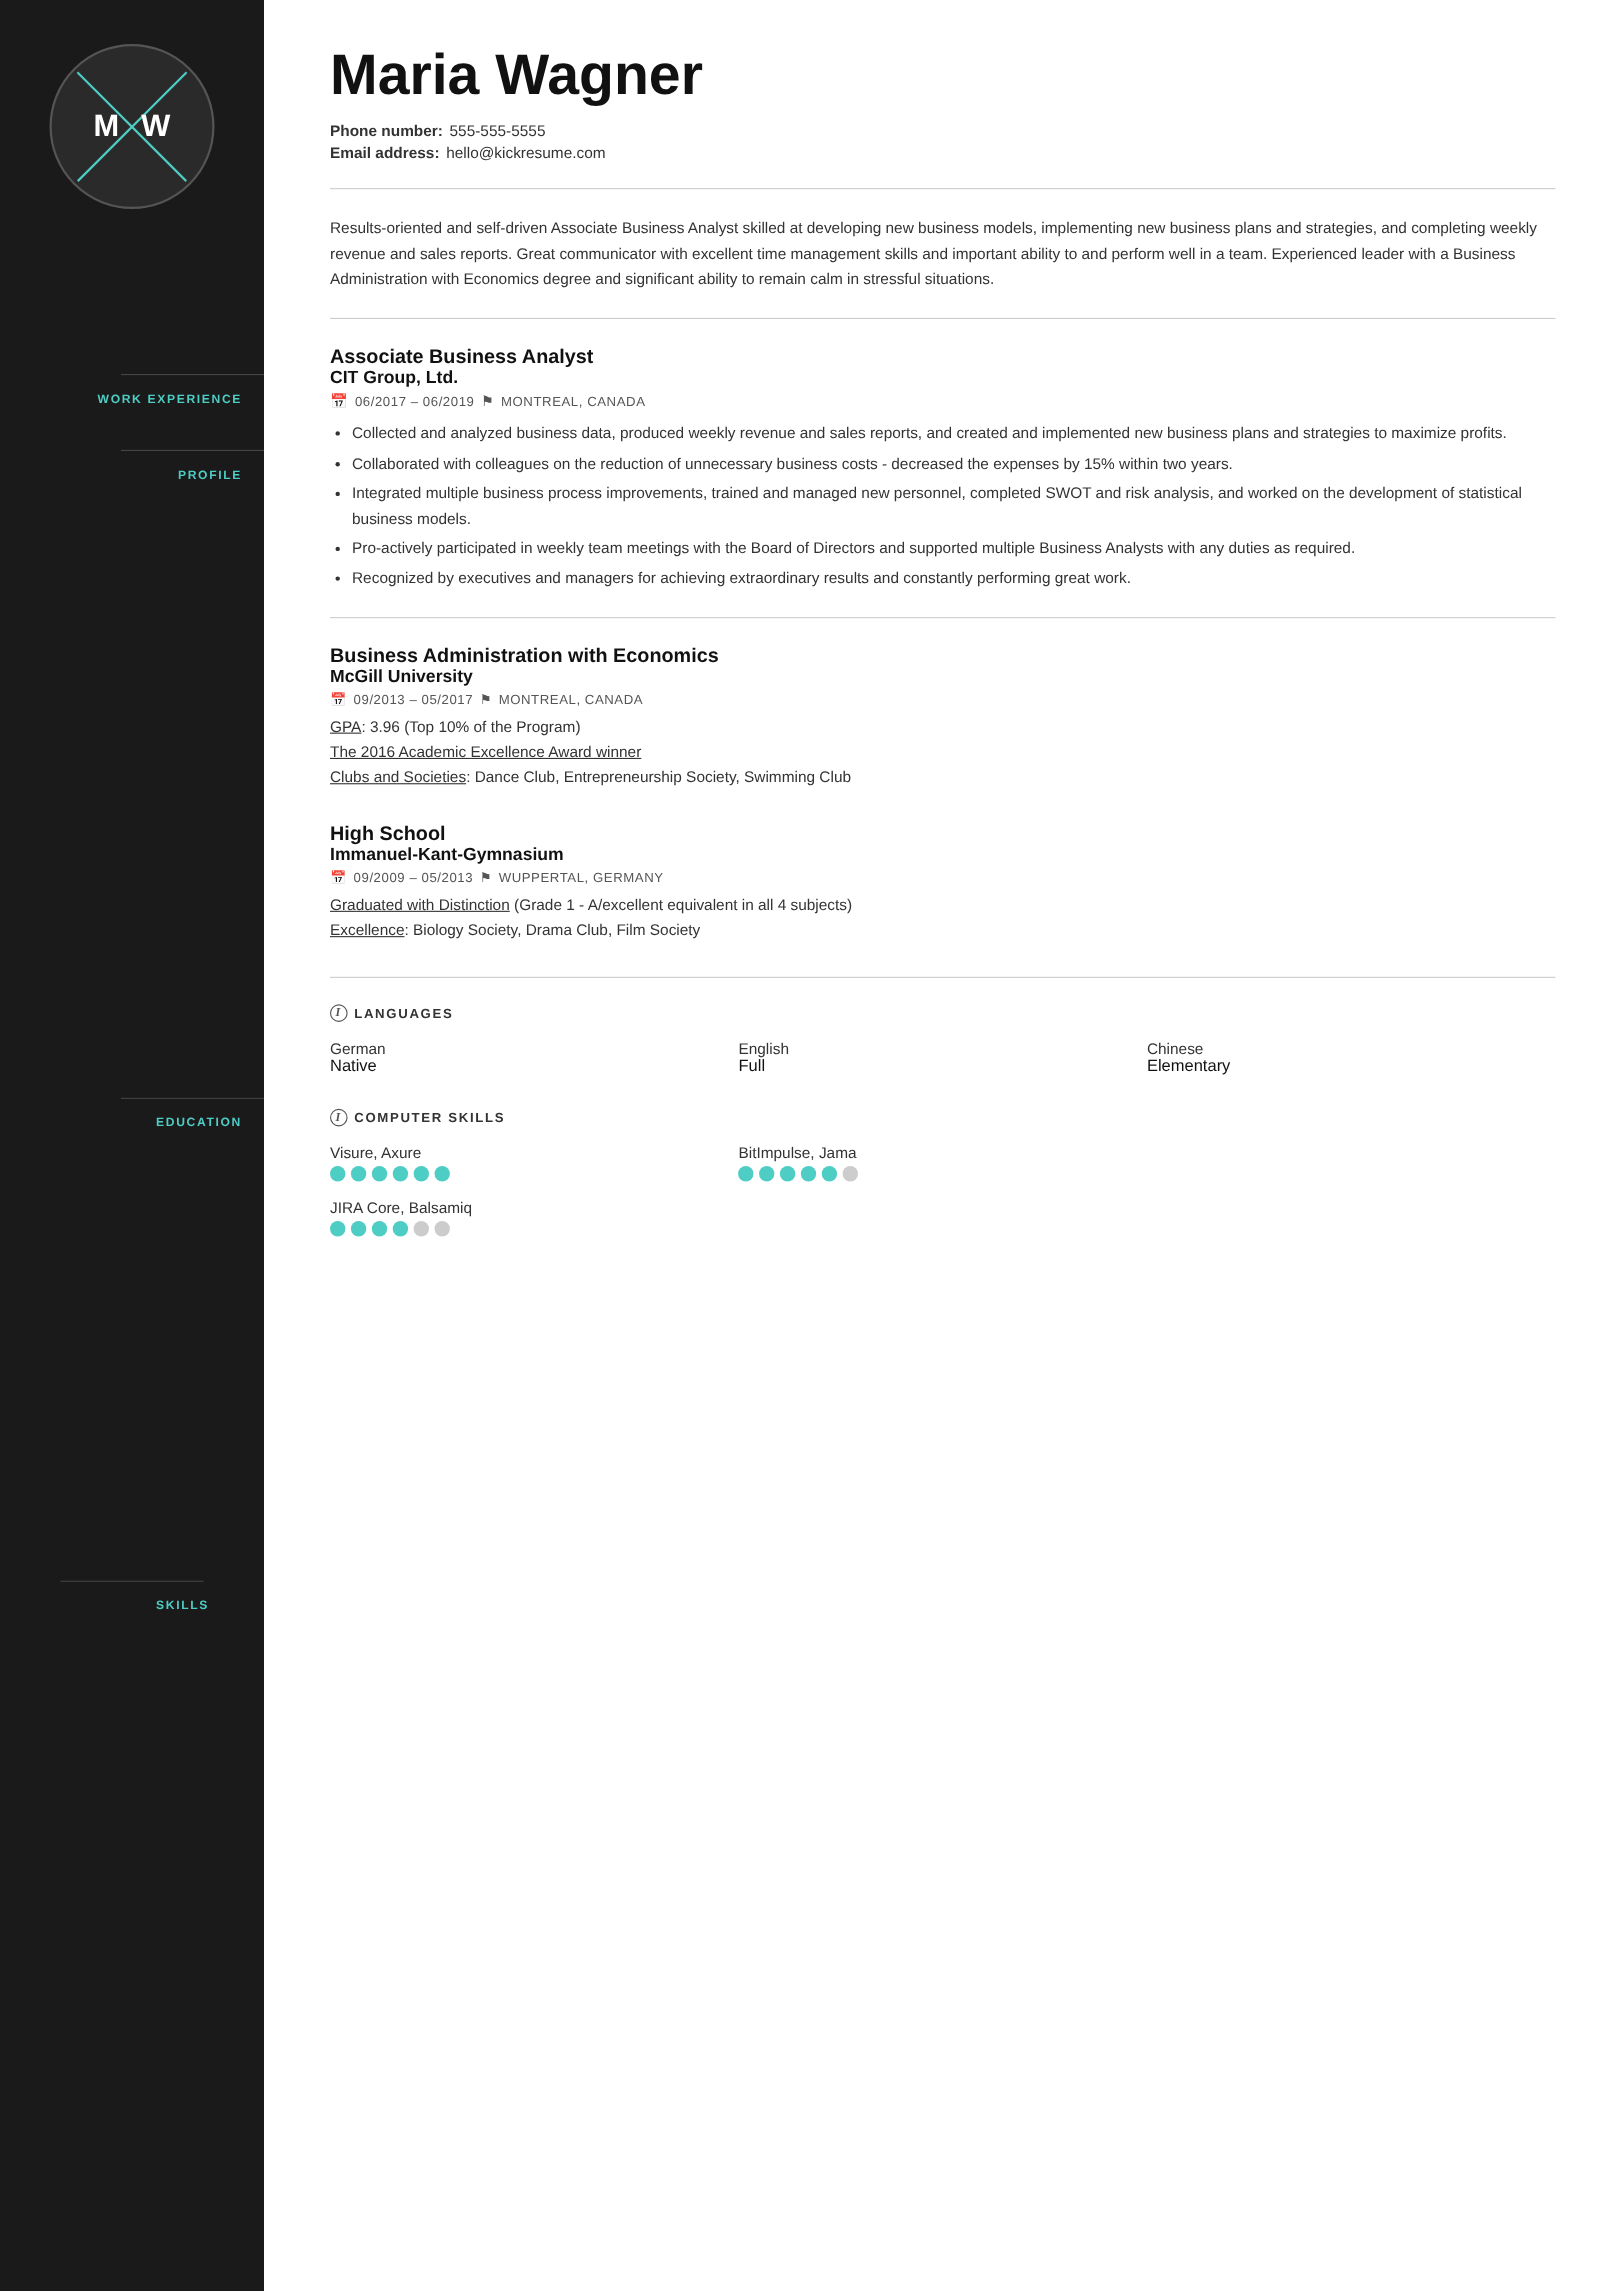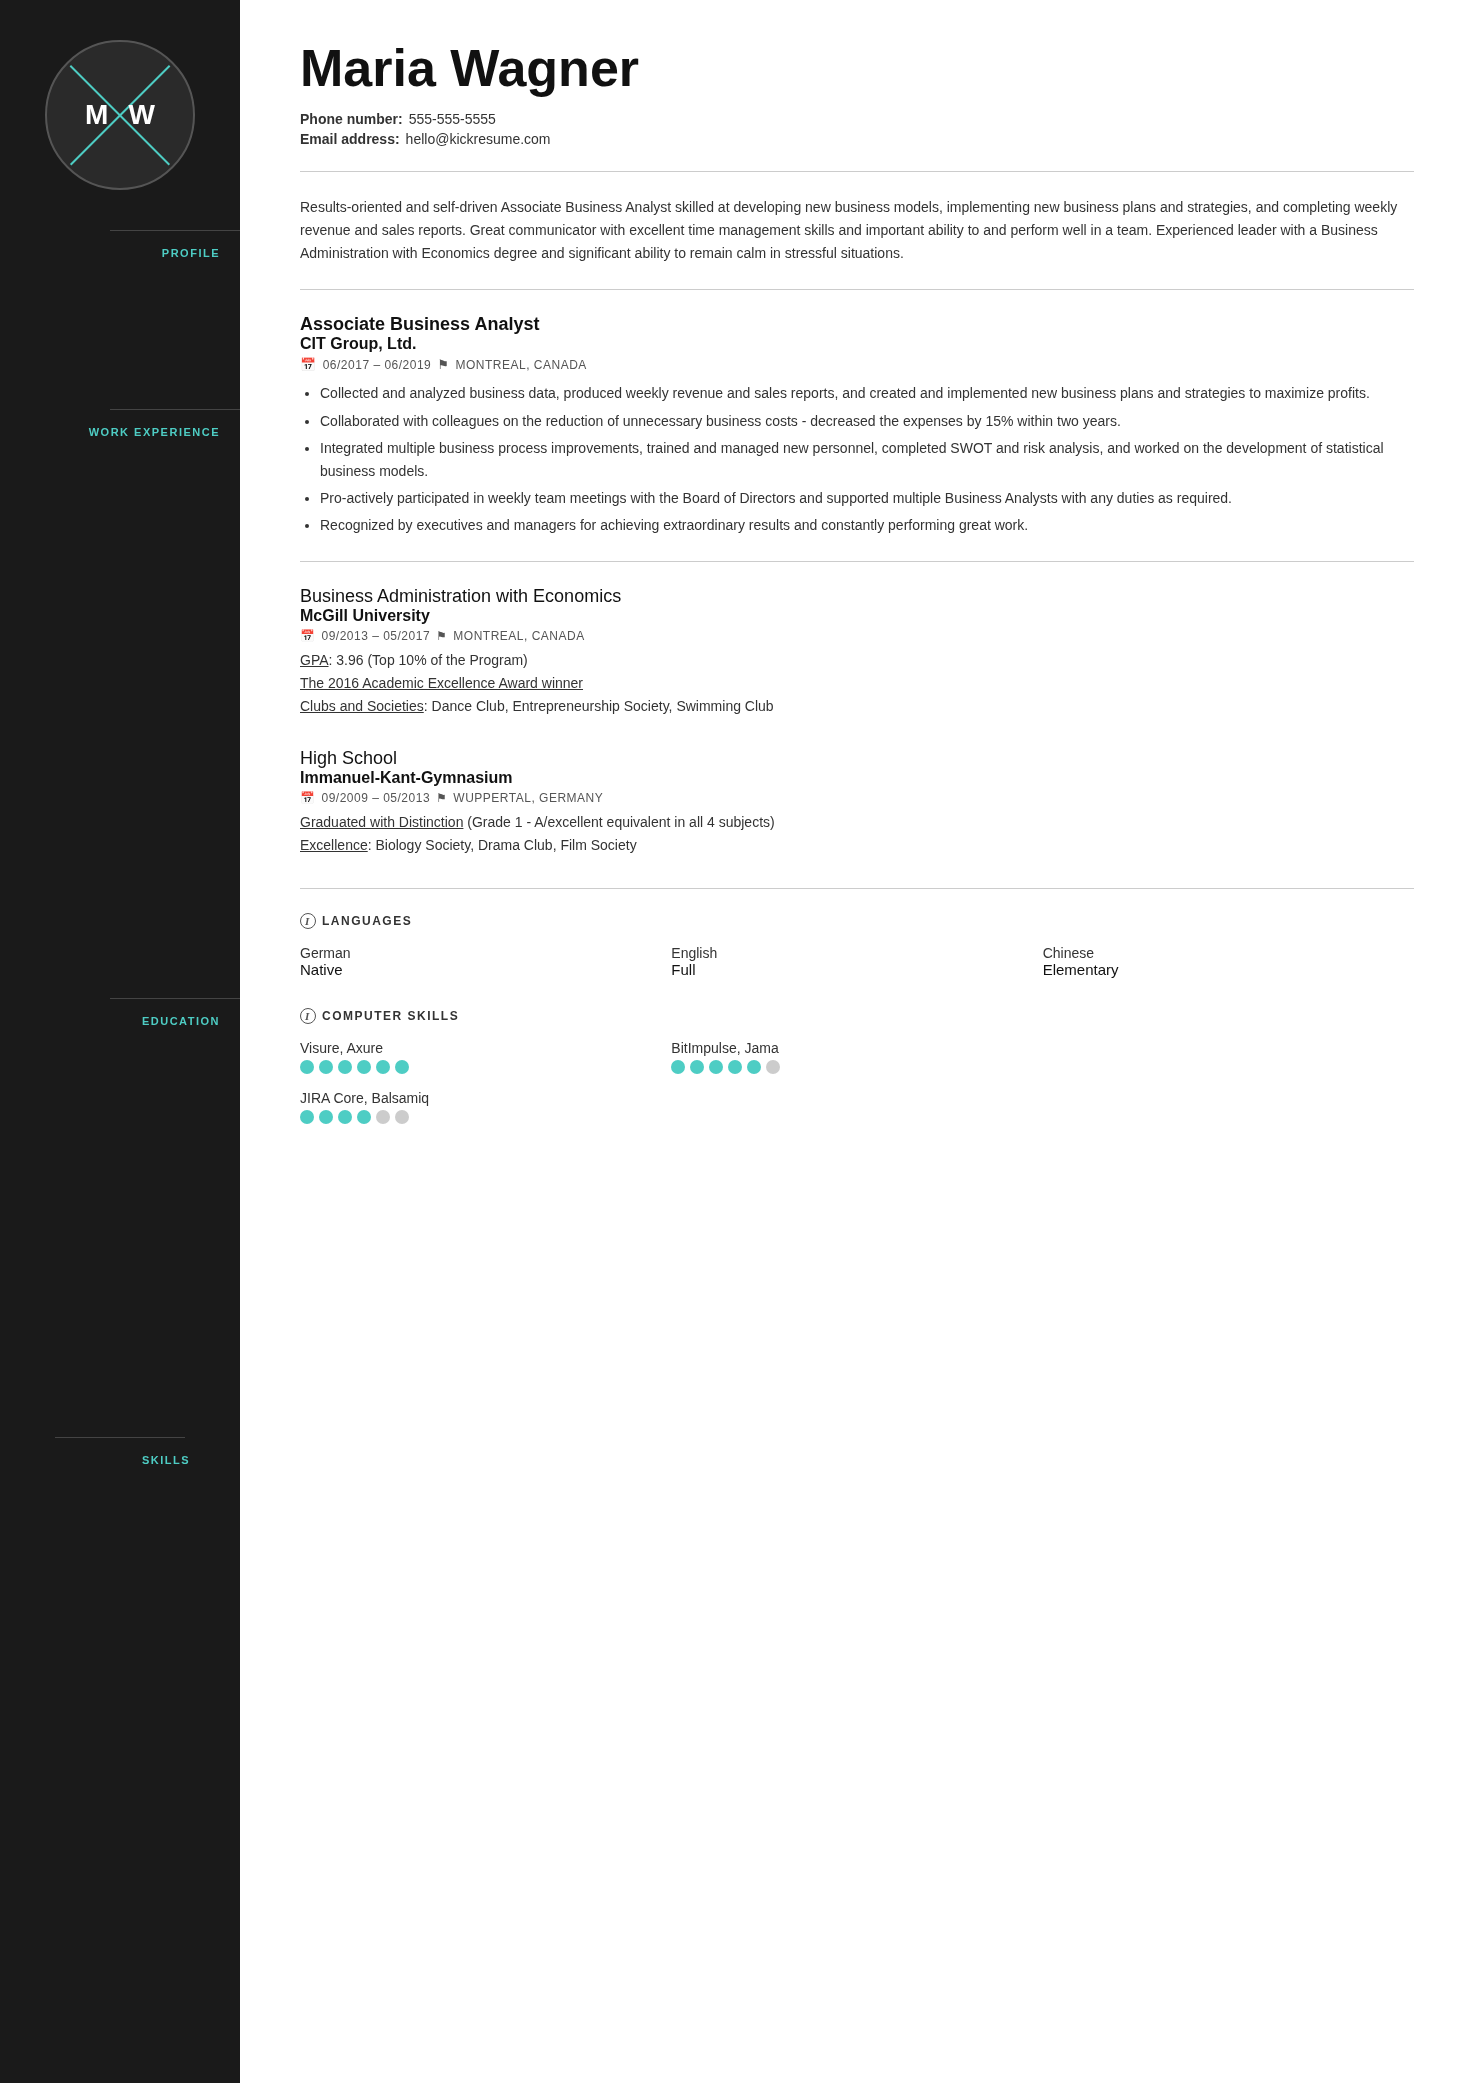--- a/index.html
+++ b/index.html
@@ -189,21 +189,21 @@
     .bullet-list li {
       font-family: Arial, sans-serif;
       font-size: 14px;
       color: #333;
       line-height: 1.65;
       margin-bottom: 4px;
     }
 
     .edu-degree {
       font-size: 18px;
-      font-weight: normal;
+      font-weight: bold;
       color: #111;
       font-family: Arial, sans-serif;
     }
 
     .edu-school {
       font-size: 16px;
       font-weight: bold;
       color: #111;
       font-family: Arial, sans-serif;
       margin-bottom: 4px;
@@ -333,28 +333,28 @@
 
 <div class="sidebar">
   <div class="avatar-circle">
     <div class="avatar-x"></div>
     <div class="avatar-initials">
       <span>M</span>
       <span>W</span>
     </div>
   </div>
 
+  <div class="sidebar-section-group" style="margin-top: 110px;">
+    <div class="sidebar-divider"></div>
+    <div class="sidebar-section-label">WORK EXPERIENCE</div>
+  </div>
+
   <div class="sidebar-section-group">
     <div class="sidebar-divider"></div>
     <div class="sidebar-section-label">PROFILE</div>
-  </div>
-
-  <div class="sidebar-section-group" style="margin-top: 110px;">
-    <div class="sidebar-divider"></div>
-    <div class="sidebar-section-label">WORK EXPERIENCE</div>
   </div>
 
   <div class="sidebar-section-group" style="margin-top: 520px;">
     <div class="sidebar-divider"></div>
     <div class="sidebar-section-label">EDUCATION</div>
   </div>
 
   <div class="sidebar-section-group" style="margin-top: 370px; align-items: center;">
     <div class="sidebar-divider"></div>
     <div class="sidebar-section-label">SKILLS</div>

